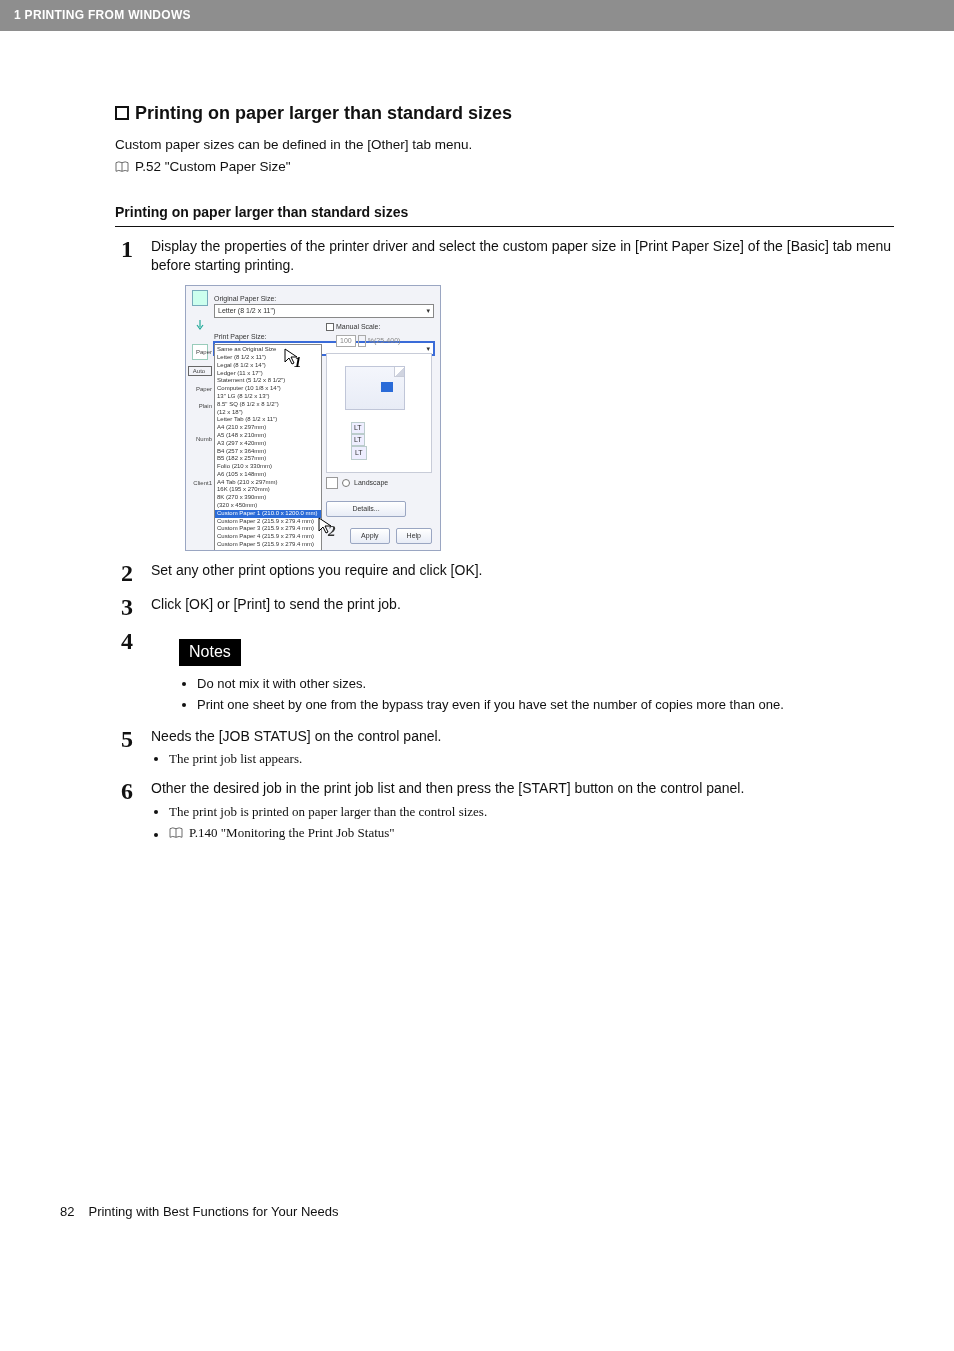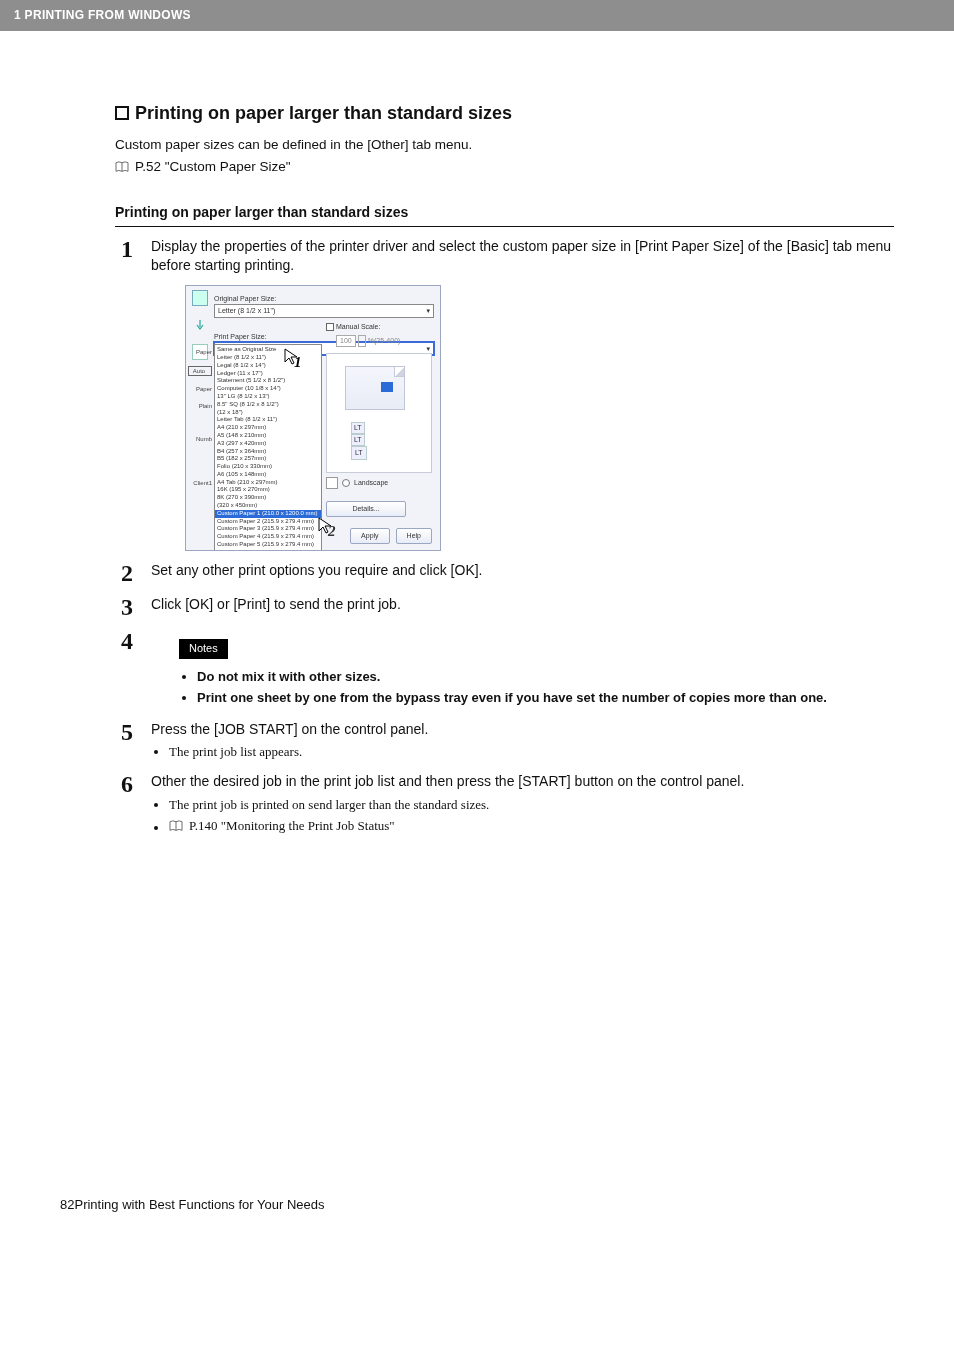--- a/index.html
+++ b/index.html
@@ -169,47 +169,47 @@
   .cursor2 {
     position:absolute;
     left:132px; bottom:10px;
     z-index:20;
     font-size:14px;
   }
   .cursor2 .cnum { font-weight:bold; font-style:italic; font-family:"Times New Roman",serif; font-size:15px; position:absolute; left:10px; top:4px;}
   .notes-label {
     background:#000;
     color:#fff;
-    font-size:11px;
+    font-size:16px;
     padding:2px 10px;
     display:inline-block;
     margin: 10px 0 8px 0;
   }
   .bullets {
     list-style: disc;
     margin-left: 18px;
     font-size: 13px;
     line-height: 1.5;
-    font-weight: bold;
   }
   .bullets li { margin-bottom: 2px;}
   .sub-bullets {
     list-style: disc;
     margin: 4px 0 0 18px;
     font-size: 13px;
     line-height: 1.5;
     font-family: Liberation Serif, serif;
   }
   .indent-ref { margin-left:18px; display:flex; align-items:center; gap:6px; font-size:13px;}
   .footer {
     position:relative;
     margin-top: 320px;
     padding: 0 0 20px 60px;
     font-size: 13px;
     display:flex;
+    gap:14px;
   }
   .footer .pg { }
 </style>
 </head>
 <body>
 
 <div class="top-bar">
   <span>1 PRINTING FROM WINDOWS</span>
 </div>
 
@@ -367,33 +367,33 @@
           <li>Do not mix it with other sizes.</li>
           <li>Print one sheet by one from the bypass tray even if you have set the number of copies more than one.</li>
         </ul>
       </div>
     </div>
   </div>
 
   <div class="step">
     <div class="step-num">5</div>
     <div class="step-body">
-      <div class="step-text">Press the [JOB START] on the control panel.</div>
+      <div class="step-text">Needs the [JOB STATUS] on the control panel.</div>
       <ul class="sub-bullets">
         <li>The print job list appears.</li>
       </ul>
     </div>
   </div>
 
   <div class="step">
     <div class="step-num">6</div>
     <div class="step-body">
       <div class="step-text">Other the desired job in the print job list and then press the [START] button on the control panel.</div>
       <ul class="sub-bullets">
-        <li>The print job is printed on send larger than the standard sizes.</li>
+        <li>The print job is printed on paper larger than the control sizes.</li>
         <li>
           <div class="indent-ref" style="margin-left:0; margin-top:2px;">
             <svg class="book-icon" viewBox="0 0 16 14">
               <path d="M1 2 Q4 0 8 2 Q12 0 15 2 V12 Q12 10 8 12 Q4 10 1 12 Z" fill="none" stroke="#555" stroke-width="1"></path>
               <line x1="8" y1="2" x2="8" y2="12" stroke="#555" stroke-width="1"></line>
             </svg>
             <span>P.140 "Monitoring the Print Job Status"</span>
           </div>
         </li>
       </ul>

